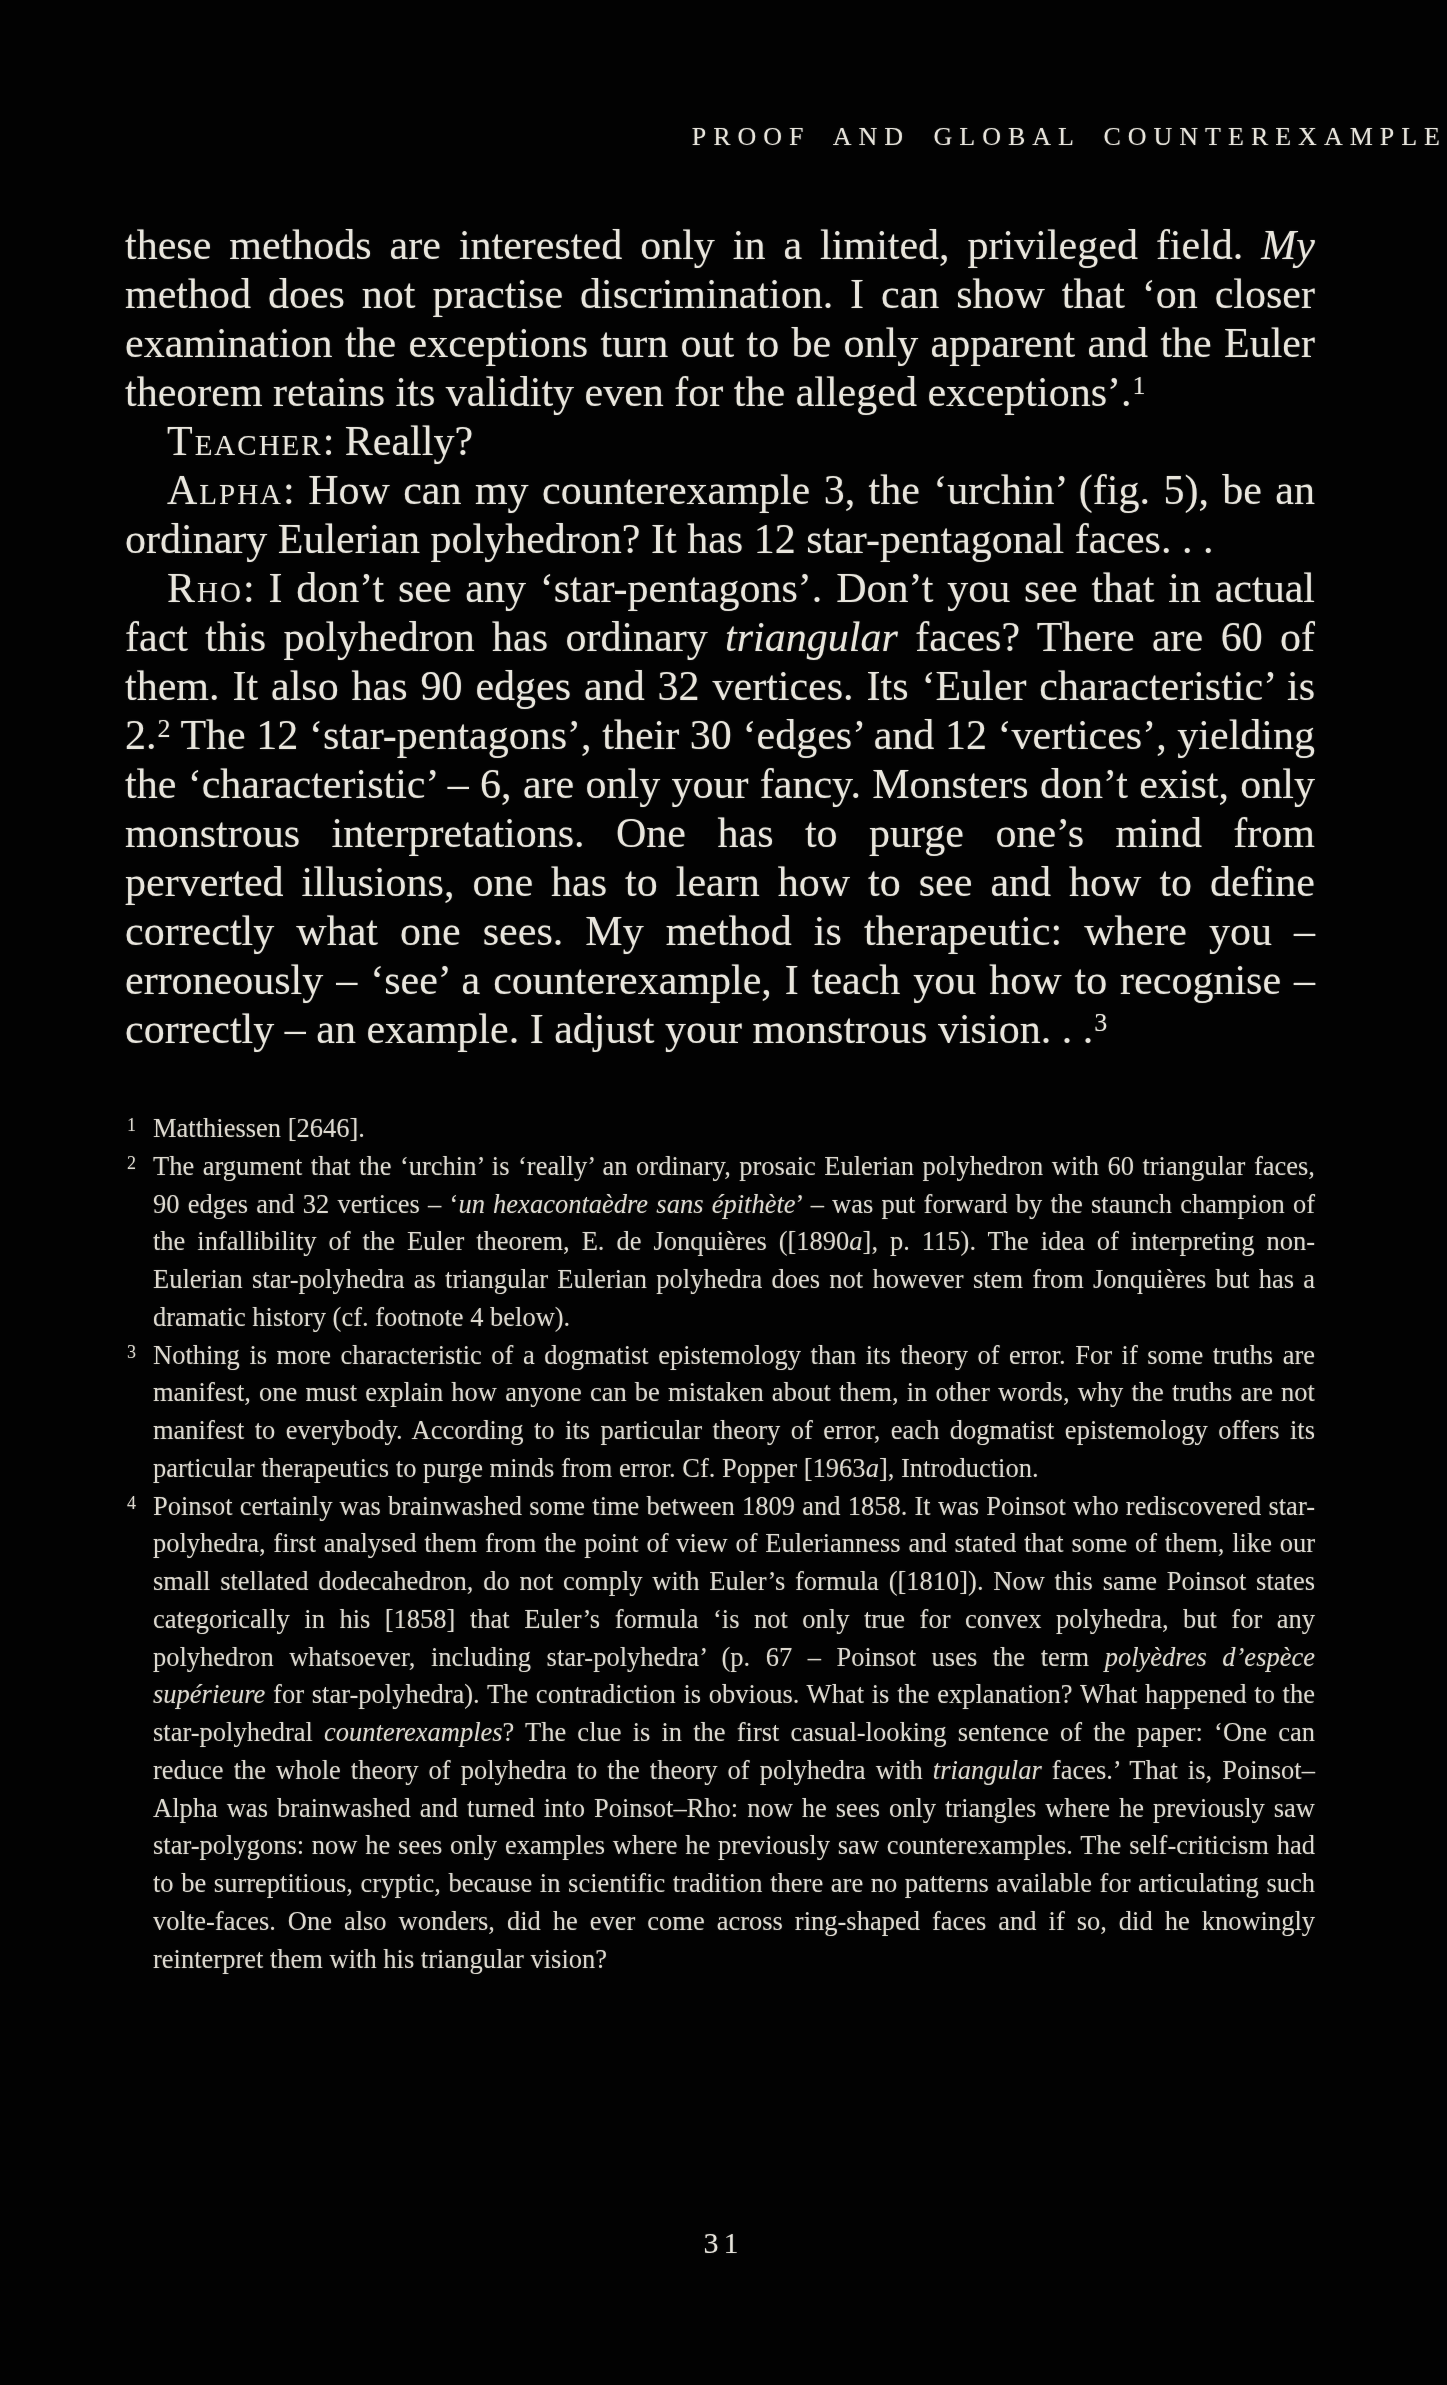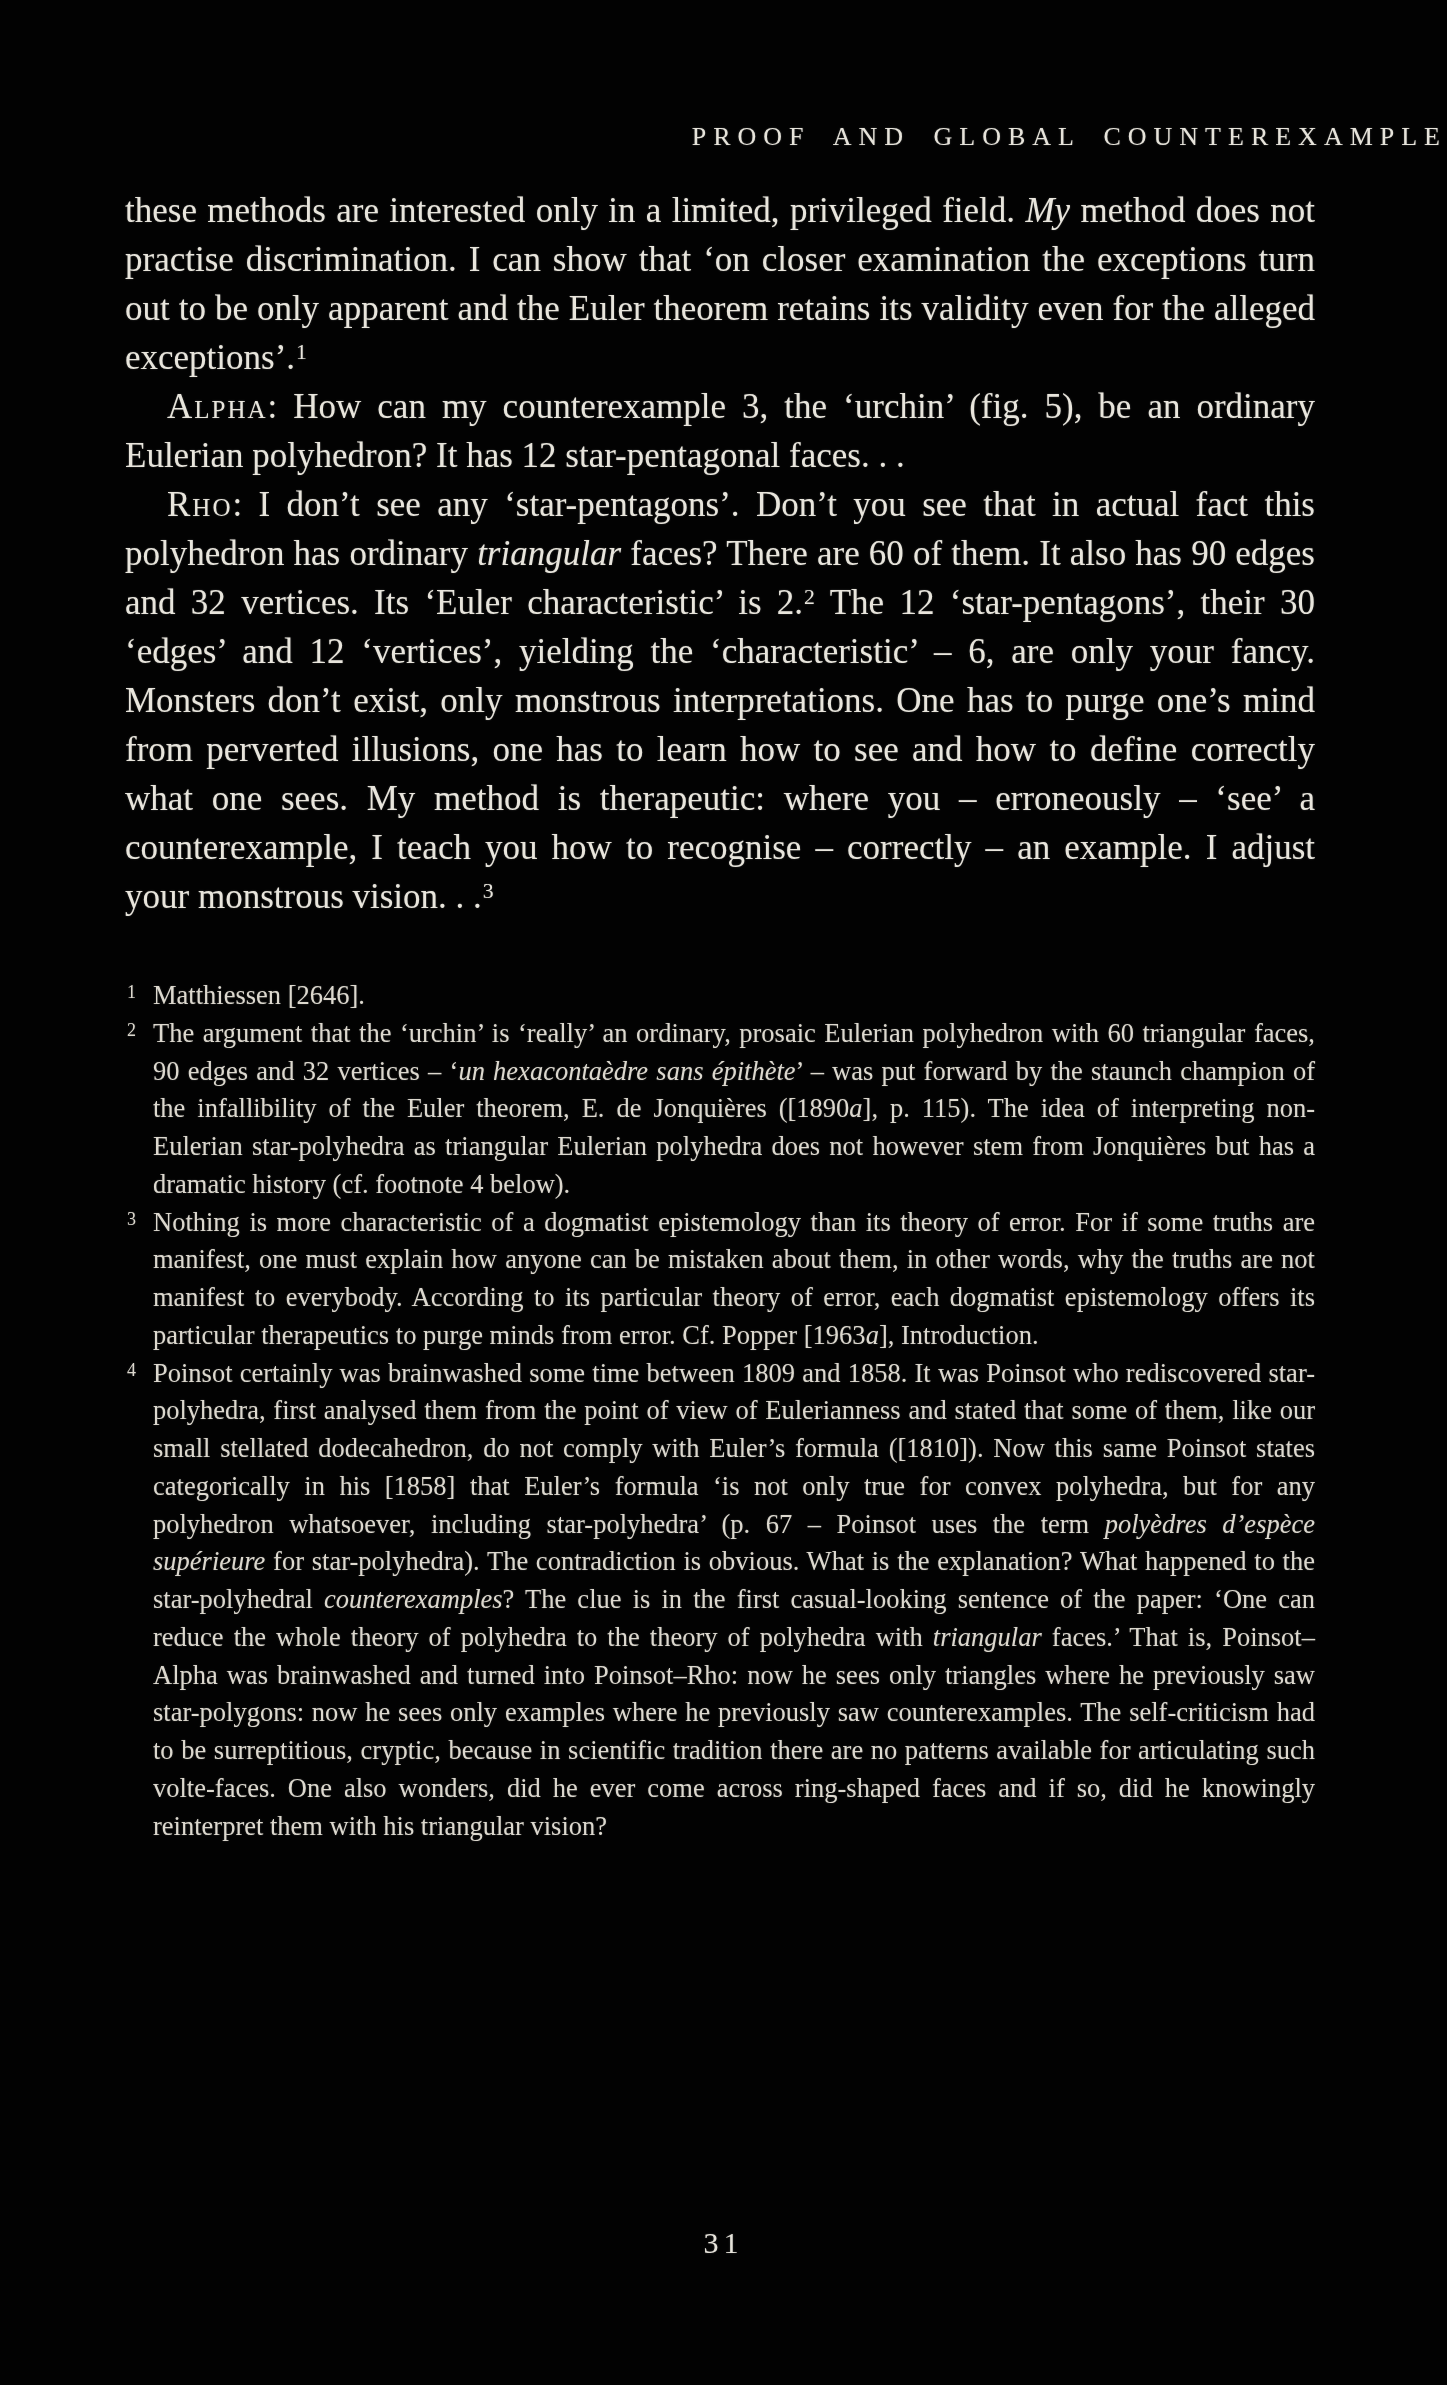--- a/index.html
+++ b/index.html
@@ -25,24 +25,25 @@
     text-shadow: 0 0 2px rgba(255,255,255,0.28);
     white-space: nowrap;
   }
   .content {
     position: absolute;
     top: 186px;
     left: 125px;
     width: 1190px;
   }
   .main-text {
-    font-size: 35px;
+    font-size: 42px;
     line-height: 49px;
     text-align: justify;
     text-shadow: 0 0 2px rgba(255,255,255,0.25);
+    margin-top: 35px;
   }
   .main-text p { margin: 0; }
   .main-text p.indented { text-indent: 42px; }
   .sc { font-variant: small-caps; letter-spacing: 2px; }
   .it { font-style: italic; }
   .sup {
     font-size: 0.62em;
     position: relative;
     top: -0.45em;
     line-height: 0;
@@ -83,20 +84,21 @@
 <body>
 
 <div class="page">
 
   <div class="running-header">PROOF AND GLOBAL COUNTEREXAMPLE</div>
 
   <div class="content">
 
     <div class="main-text">
       <p><span>these methods are interested only in a limited, privileged field. </span><span class="it">My</span><span> method does not practise discrimination. I can show that ‘on closer examination the exceptions turn out to be only apparent and the Euler theorem retains its validity even for the alleged exceptions’.</span><span class="sup">1</span></p>
+      <p class="indented"><span class="sc">Teacher</span><span>: Really?</span></p>
       <p class="indented"><span class="sc">Alpha</span><span>: How can my counterexample 3, the ‘urchin’ (fig. 5), be an ordinary Eulerian polyhedron? It has 12 star-pentagonal faces. . .</span></p>
       <p class="indented"><span class="sc">Rho</span><span>: I don’t see any ‘star-pentagons’. Don’t you see that in actual fact this polyhedron has ordinary </span><span class="it">triangular</span><span> faces? There are 60 of them. It also has 90 edges and 32 vertices. Its ‘Euler characteristic’ is 2.</span><span class="sup">2</span><span> The 12 ‘star-pentagons’, their 30 ‘edges’ and 12 ‘vertices’, yielding the ‘characteristic’ – 6, are only your fancy. Monsters don’t exist, only monstrous interpretations. One has to purge one’s mind from perverted illusions, one has to learn how to see and how to define correctly what one sees. My method is therapeutic: where you – erroneously – ‘see’ a counterexample, I teach you how to recognise – correctly – an example. I adjust your monstrous vision. . .</span><span class="sup">3</span></p>
     </div>
 
     <div class="footnotes">
 
       <div class="footnote">
         <span class="fn-marker">1</span>
         <span><span>Matthiessen [2646].</span></span>
       </div>

